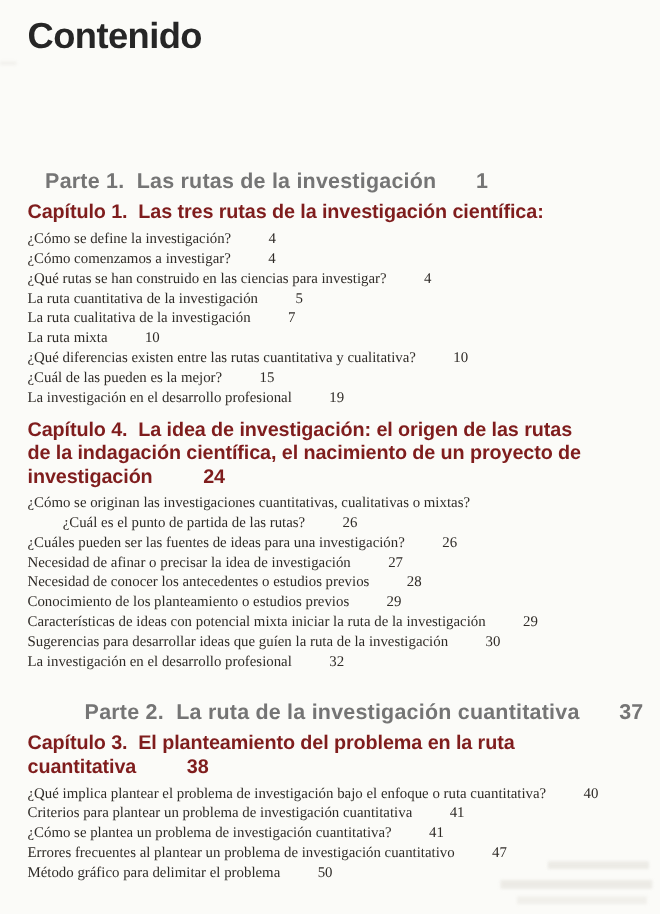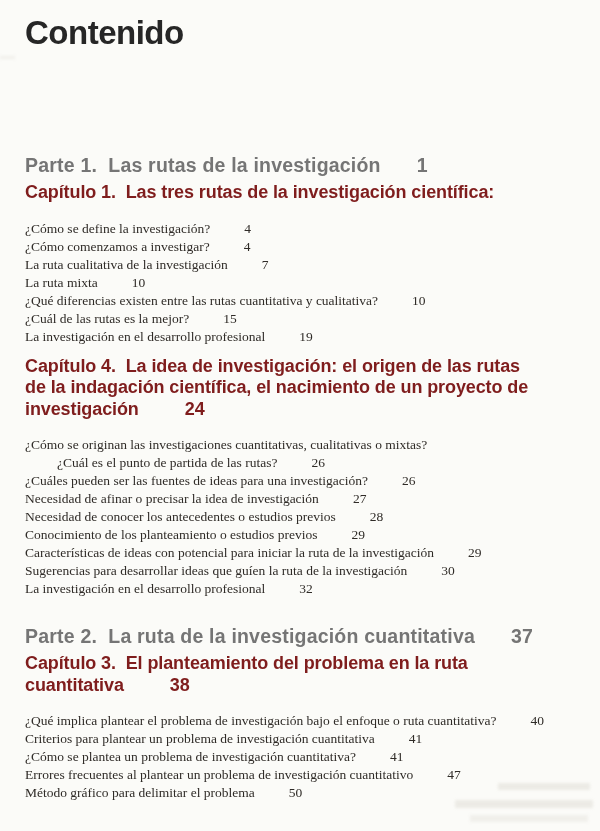--- a/index.html
+++ b/index.html
@@ -17,33 +17,33 @@
     font-size:33px;font-weight:700;color:#262626;
     letter-spacing:-0.5px;line-height:40px;margin:0;
     white-space:pre;
   }
 
   .part-line{
     margin-top:99px;
     font-size:19.5px;font-weight:700;color:#757575;
     line-height:26px;letter-spacing:0.2px;
   }
-  .part-line.second{margin-top:25px;}
-  .part-line .htxt{white-space:pre;}
+  .part-line.second{margin-top:25px;text-align:right;}
+  .part-line .htxt{white-space:pre;margin-left:16px;}
   .part-line .hpg{margin-left:36px;}
 
   .chapter-head{
     margin-top:4px;
     font-size:18px;font-weight:700;color:#7f1d1d;
     line-height:21.5px;letter-spacing:-0.1px;
   }
   .chapter-head .hline{white-space:pre;}
   .chapter-head .hpg{margin-left:46px;}
 
-  .items{margin-top:16px;font-family:"Liberation Serif",serif;
+  .items{margin-top:4px;font-family:"Liberation Serif",serif;
     font-size:13.5px;color:#2f2b27;line-height:18px;}
   .item{white-space:pre;}
   .item.indent{padding-left:32px;}
   .ipg{margin-left:34px;}
 
   .sec-gap-small{height:6px;}
 
   
   .artifact{position:absolute;background:#e6e4de;filter:blur(1.5px);opacity:.7;}
   .art-dash{left:0;top:56px;width:15px;height:3px;opacity:.5;}
@@ -62,43 +62,45 @@
     <span class="htxt">Parte 1.  Las rutas de la investigación</span><span class="hpg">1</span>
   </div>
 
   <div class="chapter-head">
     <div class="hline">Capítulo 1.  Las tres rutas de la investigación científica:</div>
   </div>
 
   <div class="items">
     <div class="item"><span>¿Cómo se define la investigación?</span><span class="ipg">4</span></div>
     <div class="item"><span>¿Cómo comenzamos a investigar?</span><span class="ipg">4</span></div>
+    <div class="item"><span>¿Qué rutas se han construido en las ciencias para investigar?</span><span class="ipg">4</span></div>
+    <div class="item"><span>La ruta cuantitativa de la investigación</span><span class="ipg">5</span></div>
     <div class="item"><span>La ruta cualitativa de la investigación</span><span class="ipg">7</span></div>
     <div class="item"><span>La ruta mixta</span><span class="ipg">10</span></div>
     <div class="item"><span>¿Qué diferencias existen entre las rutas cuantitativa y cualitativa?</span><span class="ipg">10</span></div>
-    <div class="item"><span>¿Cuál de las rutas es la mejor?</span><span class="ipg">15</span></div>
+    <div class="item"><span>¿Cuál de las pueden es la mejor?</span><span class="ipg">15</span></div>
     <div class="item"><span>La investigación en el desarrollo profesional</span><span class="ipg">19</span></div>
   </div>
 
   <div class="sec-gap-small"></div>
 
   <div class="chapter-head">
     <div class="hline">Capítulo 4.  La idea de investigación: el origen de las rutas</div>
     <div class="hline">de la indagación científica, el nacimiento de un proyecto de</div>
     <div><span class="hline">investigación</span><span class="hpg">24</span></div>
   </div>
 
   <div class="items">
     <div class="item"><span>¿Cómo se originan las investigaciones cuantitativas, cualitativas o mixtas?</span><span class="ipg"></span></div>
     <div class="item indent"><span>¿Cuál es el punto de partida de las rutas?</span><span class="ipg">26</span></div>
     <div class="item"><span>¿Cuáles pueden ser las fuentes de ideas para una investigación?</span><span class="ipg">26</span></div>
     <div class="item"><span>Necesidad de afinar o precisar la idea de investigación</span><span class="ipg">27</span></div>
     <div class="item"><span>Necesidad de conocer los antecedentes o estudios previos</span><span class="ipg">28</span></div>
     <div class="item"><span>Conocimiento de los planteamiento o estudios previos</span><span class="ipg">29</span></div>
-    <div class="item"><span>Características de ideas con potencial para iniciar la ruta de la investigación</span><span class="ipg">29</span></div>
+    <div class="item"><span>Características de ideas con potencial mixta iniciar la ruta de la investigación</span><span class="ipg">29</span></div>
     <div class="item"><span>Sugerencias para desarrollar ideas que guíen la ruta de la investigación</span><span class="ipg">30</span></div>
     <div class="item"><span>La investigación en el desarrollo profesional</span><span class="ipg">32</span></div>
   </div>
 
   <div class="part-line second">
     <span class="htxt">Parte 2.  La ruta de la investigación cuantitativa</span><span class="hpg">37</span>
   </div>
 
   <div class="chapter-head">
     <div class="hline">Capítulo 3.  El planteamiento del problema en la ruta</div>

